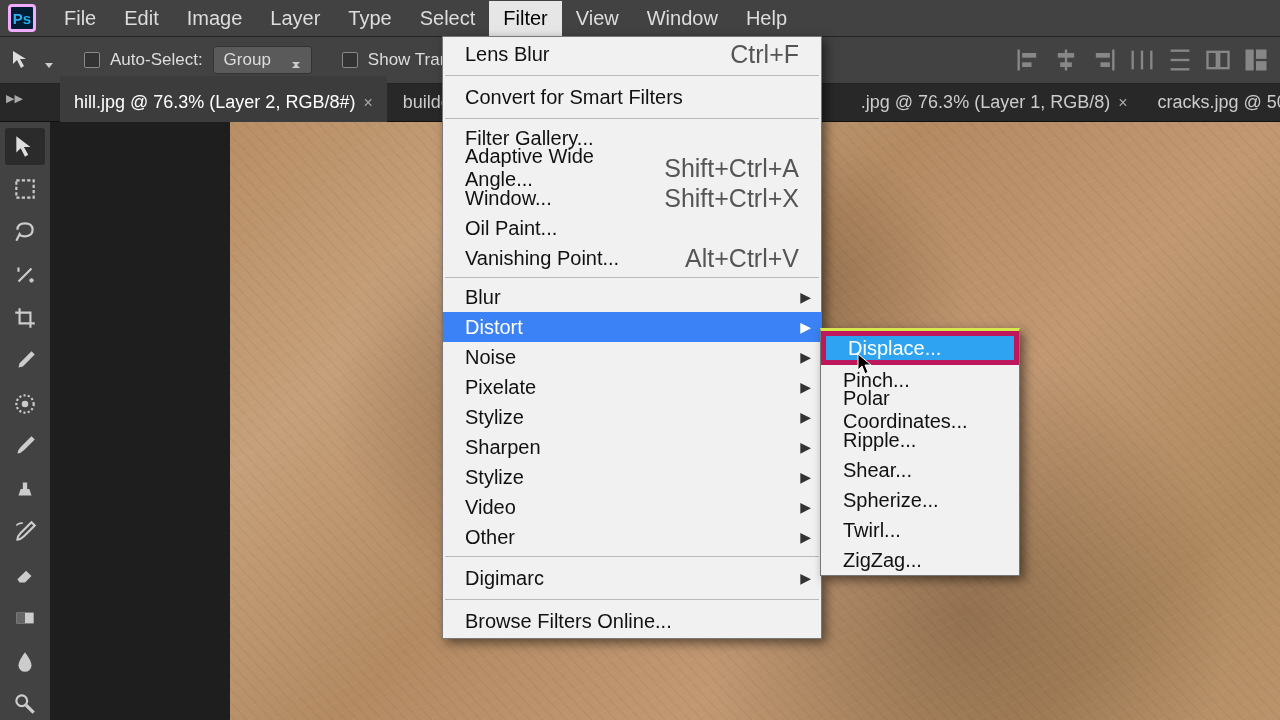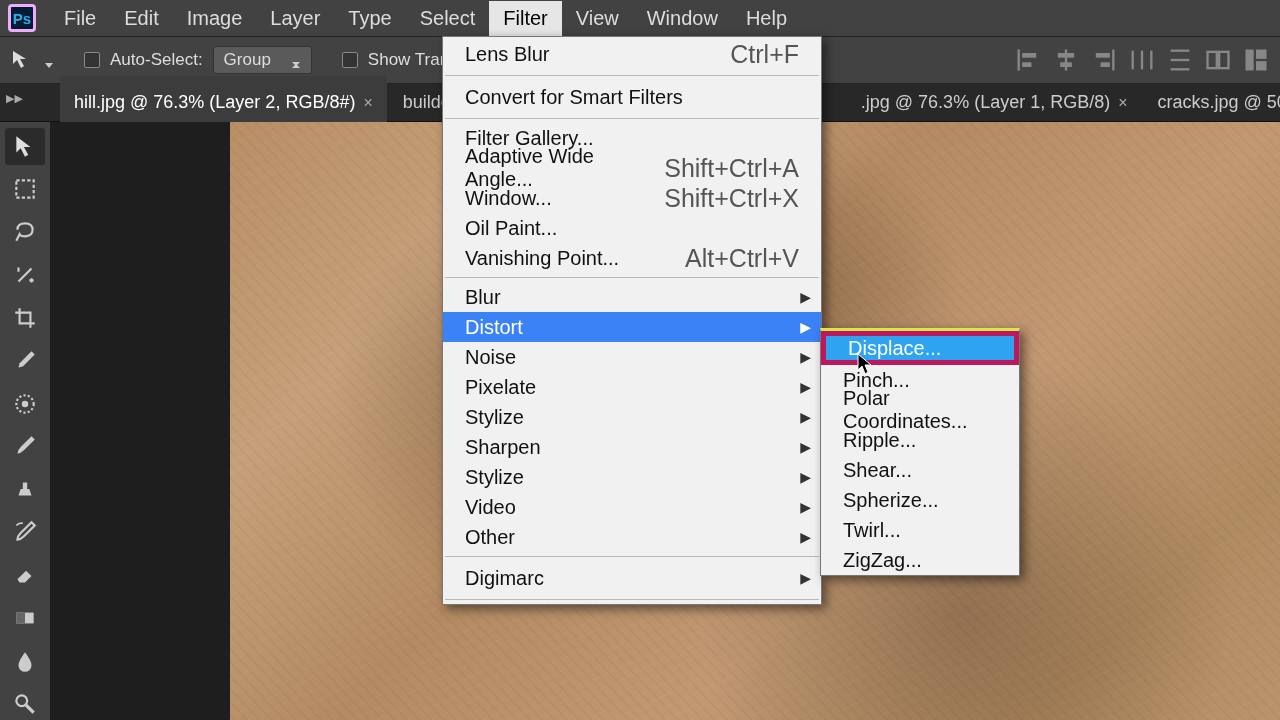--- a/index.html
+++ b/index.html
@@ -312,20 +312,23 @@
   <div class="menu-row">
     <span>Other</span>
     <span class="submenu-arrow">▶</span>
   </div>
   <div class="menu-sep"></div>
   <div class="menu-row tall">
     <span>Digimarc</span>
     <span class="submenu-arrow">▶</span>
   </div>
   <div class="menu-sep"></div>
+  <div class="menu-row tall">
+    <span>Browse Filters Online...</span>
+  </div>
 </div>
 
 <div class="menu menu-sub">
   <div class="menu-row highlight">
     <span>Displace...</span>
   </div>
   <div class="menu-row">
     <span>Pinch...</span>
   </div>
   <div class="menu-row">

